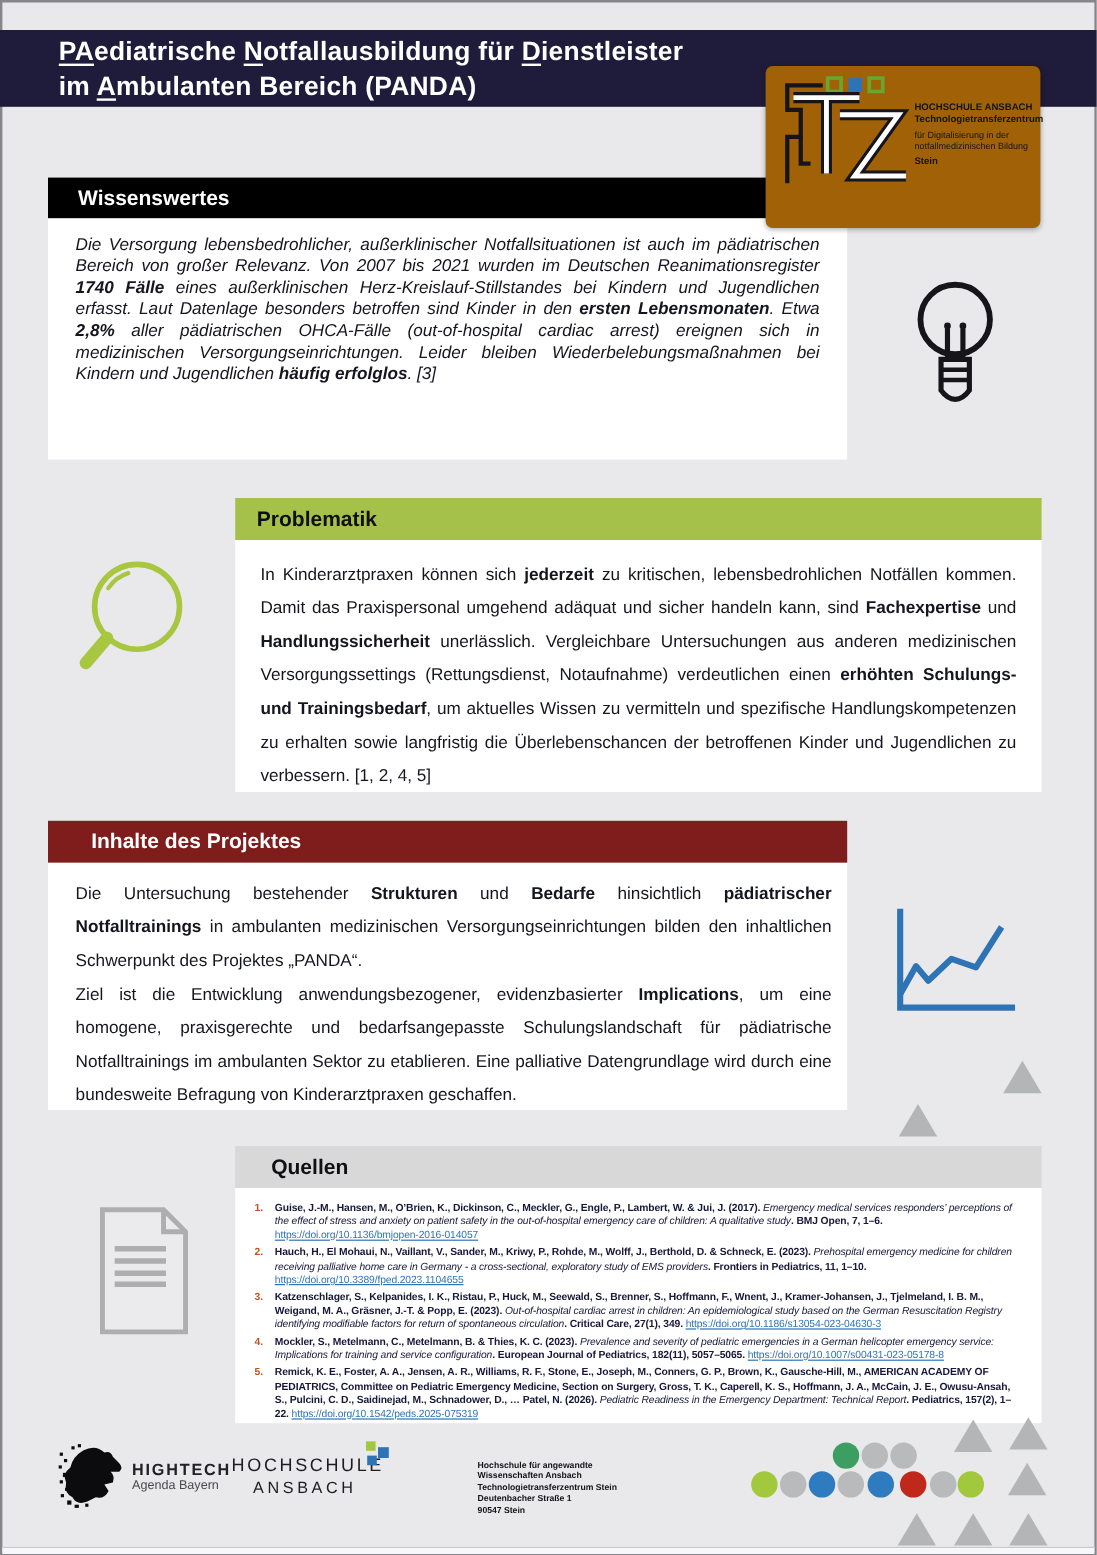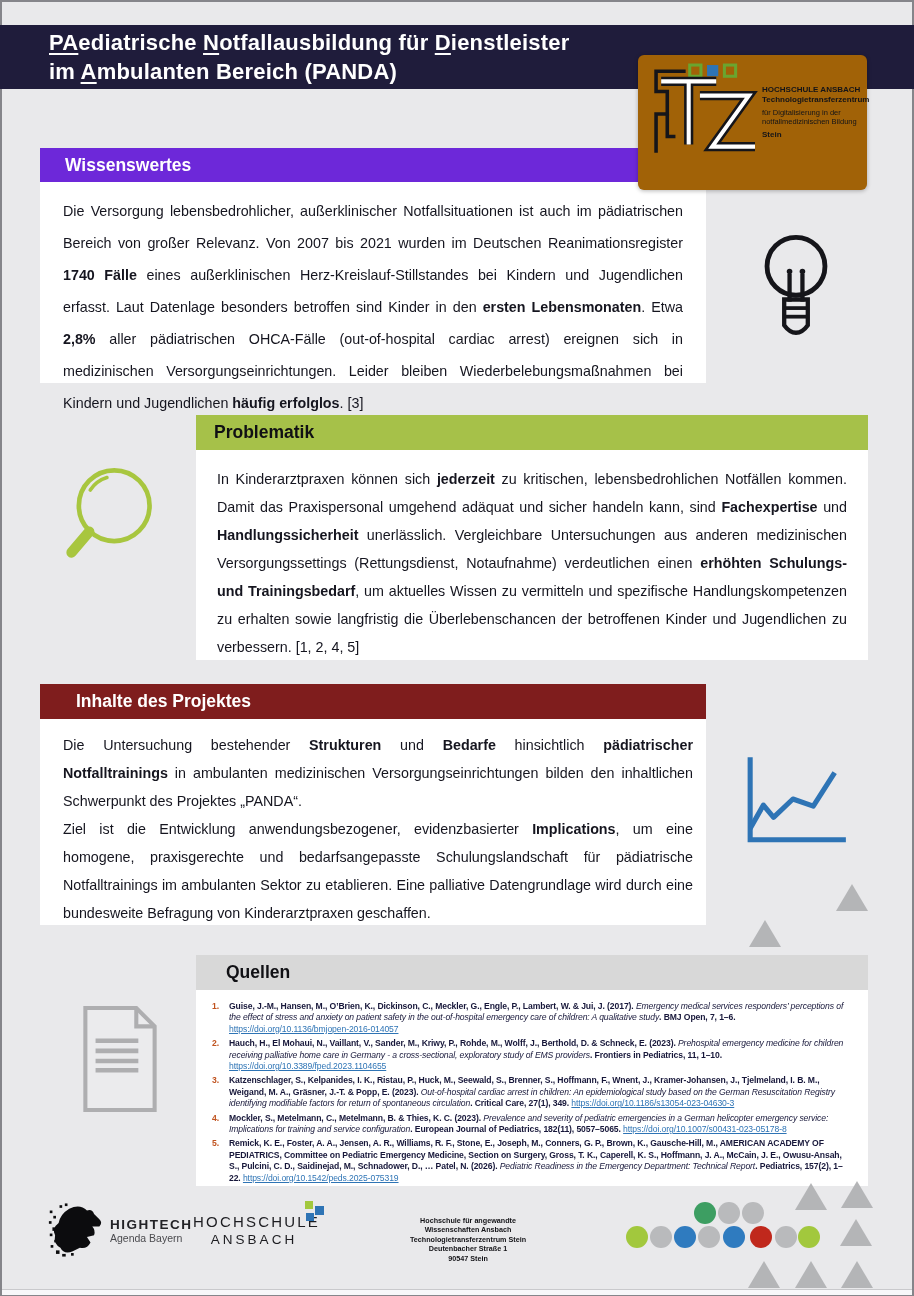--- a/index.html
+++ b/index.html
@@ -15,31 +15,31 @@
   .page-title{position:absolute;left:49px;top:28px;font-size:22px;line-height:29px;font-weight:700;color:#ffffff;letter-spacing:.2px;white-space:nowrap;}
   .page-title .ru{text-decoration:underline;text-underline-offset:3px;text-decoration-thickness:2px;}
   .logo-card{position:absolute;left:638px;top:8px;width:229px;height:135px;background:#a16207;border-radius:6px;box-shadow:0 1px 4px rgba(0,0,0,.28);z-index:5;margin-top:47px;}
   .tz-svg{position:absolute;left:12px;top:8px;}
   .logo-text{position:absolute;left:124px;top:30px;color:#141418;}
   .logo-text .lt-b{font-size:8px;font-weight:700;line-height:9.5px;display:block;}
   .logo-text .lt-r{font-size:7.5px;font-weight:400;line-height:9px;display:block;}
   .logo-text .gap{height:4px;}
   
   .bar{position:absolute;height:34px;line-height:34px;font-size:17.5px;font-weight:700;}
-  .bar.navy{background:#6d28d9;color:#fff;}
+  .bar.navy{background:#000000;color:#fff;}
   .bar.green{background:#a6c149;color:#101014;}
   .bar.blue{background:#7f1d1d;color:#fff;padding-left:36px;}
   .bar.gray{background:#d8d8d8;color:#101014;}
   .box{position:absolute;background:#ffffff;}
   .body-text{font-size:14.3px;text-align:justify;color:#15151f;}
   .body-text .rb{font-weight:700;}
   
   .s1-bar{left:40px;top:148px;width:666px;padding-left:25px;box-sizing:border-box;}
   .s1-box{left:40px;top:182px;width:666px;height:201px;}
-  .s1-text{position:absolute;left:23px;right:23px;top:13px;line-height:32px;}
+  .s1-text{position:absolute;left:23px;right:23px;top:13px;line-height:18px;font-style:italic;}
   .bulb-svg{position:absolute;left:758px;top:233px;}
   
   .s2-bar{left:196px;top:415px;width:672px;padding-left:18px;box-sizing:border-box;height:35px;line-height:35px;}
   .s2-box{left:196px;top:450px;width:672px;height:210px;}
   .s2-text{position:absolute;left:21px;right:21px;top:15px;line-height:28px;}
   .mag-svg{position:absolute;left:57px;top:462px;}
   
   .s3-bar{left:40px;top:684px;width:666px;padding-left:25px;box-sizing:border-box;height:35px;line-height:35px;}
   .s3-box{left:40px;top:719px;width:666px;height:206px;}
   .s3-text{position:absolute;left:23px;right:13px;top:12px;line-height:28px;}
@@ -56,21 +56,21 @@
   .doc-svg{position:absolute;left:79px;top:1004px;}
   
   .lion-svg{position:absolute;left:48px;top:1202px;}
   .hightech{position:absolute;left:110px;top:1217px;}
   .hightech .ht1{font-size:13.5px;font-weight:700;letter-spacing:1.5px;color:#222226;line-height:15px;}
   .hightech .ht2{font-size:10.5px;color:#4a4a4e;line-height:13px;}
   .ha-logo{position:absolute;left:193px;top:1213px;width:122px;text-align:center;color:#1d1d21;}
   .ha-logo .ha1{font-size:15px;letter-spacing:2.2px;line-height:18px;}
   .ha-logo .ha2{font-size:13.5px;letter-spacing:3px;line-height:17px;}
   .plus-svg{position:absolute;left:302px;top:1201px;}
-  .address{position:absolute;left:398px;top:1216px;width:140px;text-align:center;font-size:7.2px;font-weight:700;line-height:9.4px;color:#131317;}
+  .address{position:absolute;left:398px;top:1216px;width:140px;font-size:7.2px;font-weight:700;line-height:9.4px;color:#131317;}
   .dot{position:absolute;width:22px;height:22px;border-radius:50%;}
   .tri{position:absolute;width:0;height:0;border-left:16px solid transparent;border-right:16px solid transparent;border-bottom:27px solid #b4b5b7;}
   .bottom-strip{position:absolute;left:2px;right:2px;top:1289px;height:5px;background:#f7f7f9;border-top:1px solid #c9c9cc;}
 </style>
 </head>
 <body>
 
 <div class="page">
 
   <div class="header-band"></div>

